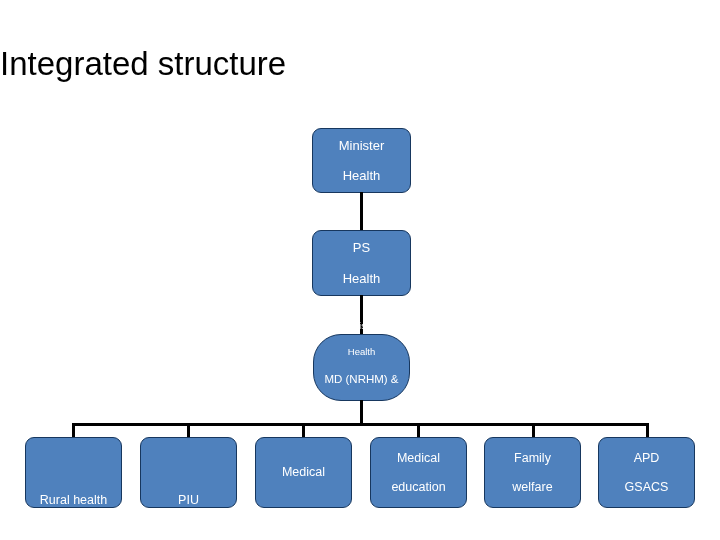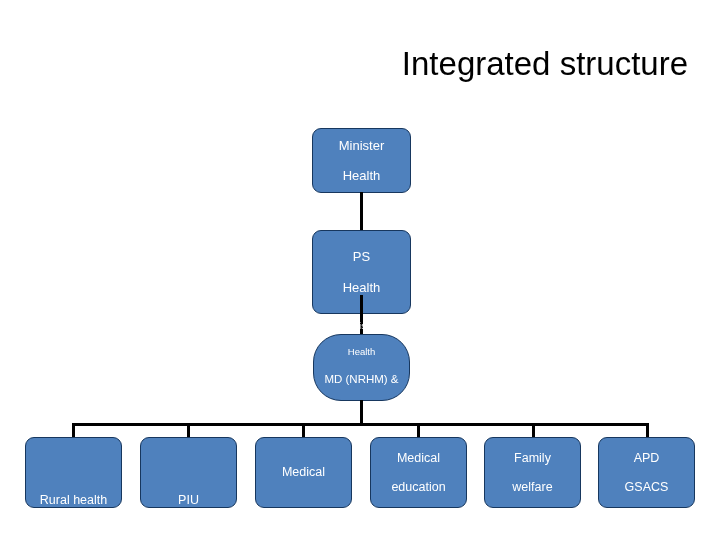--- a/index.html
+++ b/index.html
@@ -20,21 +20,21 @@
     height: 540px;
     background: #ffffff;
   }
 
   
   #chart-title {
     position: absolute;
     left: 0;
     top: 46px;
     width: 688px;
-    text-align: right;
+    text-align: left;
     font-size: 33px;
     font-weight: 400;
     color: #000000;
     letter-spacing: 0px;
     line-height: 1.1;
     white-space: nowrap;
   }
 
   
   .node {
@@ -54,21 +54,21 @@
     gap: 15px;
   }
   .node .line { display: block; white-space: nowrap; }
 
   
   .node-top {
     width: 99px;
     font-size: 13px;
   }
   #node-minister { left: 312px; top: 128px; height: 65px; }
-  #node-ps       { left: 312px; top: 230px; height: 84px; }
+  #node-ps       { left: 312px; top: 230px; height: 66px; }
 
   #node-commissioner {
     left: 313px;
     top: 334px;
     width: 97px;
     height: 67px;
     font-size: 11.5px;
     line-height: 1.2;
     border-radius: 28px;
   }

